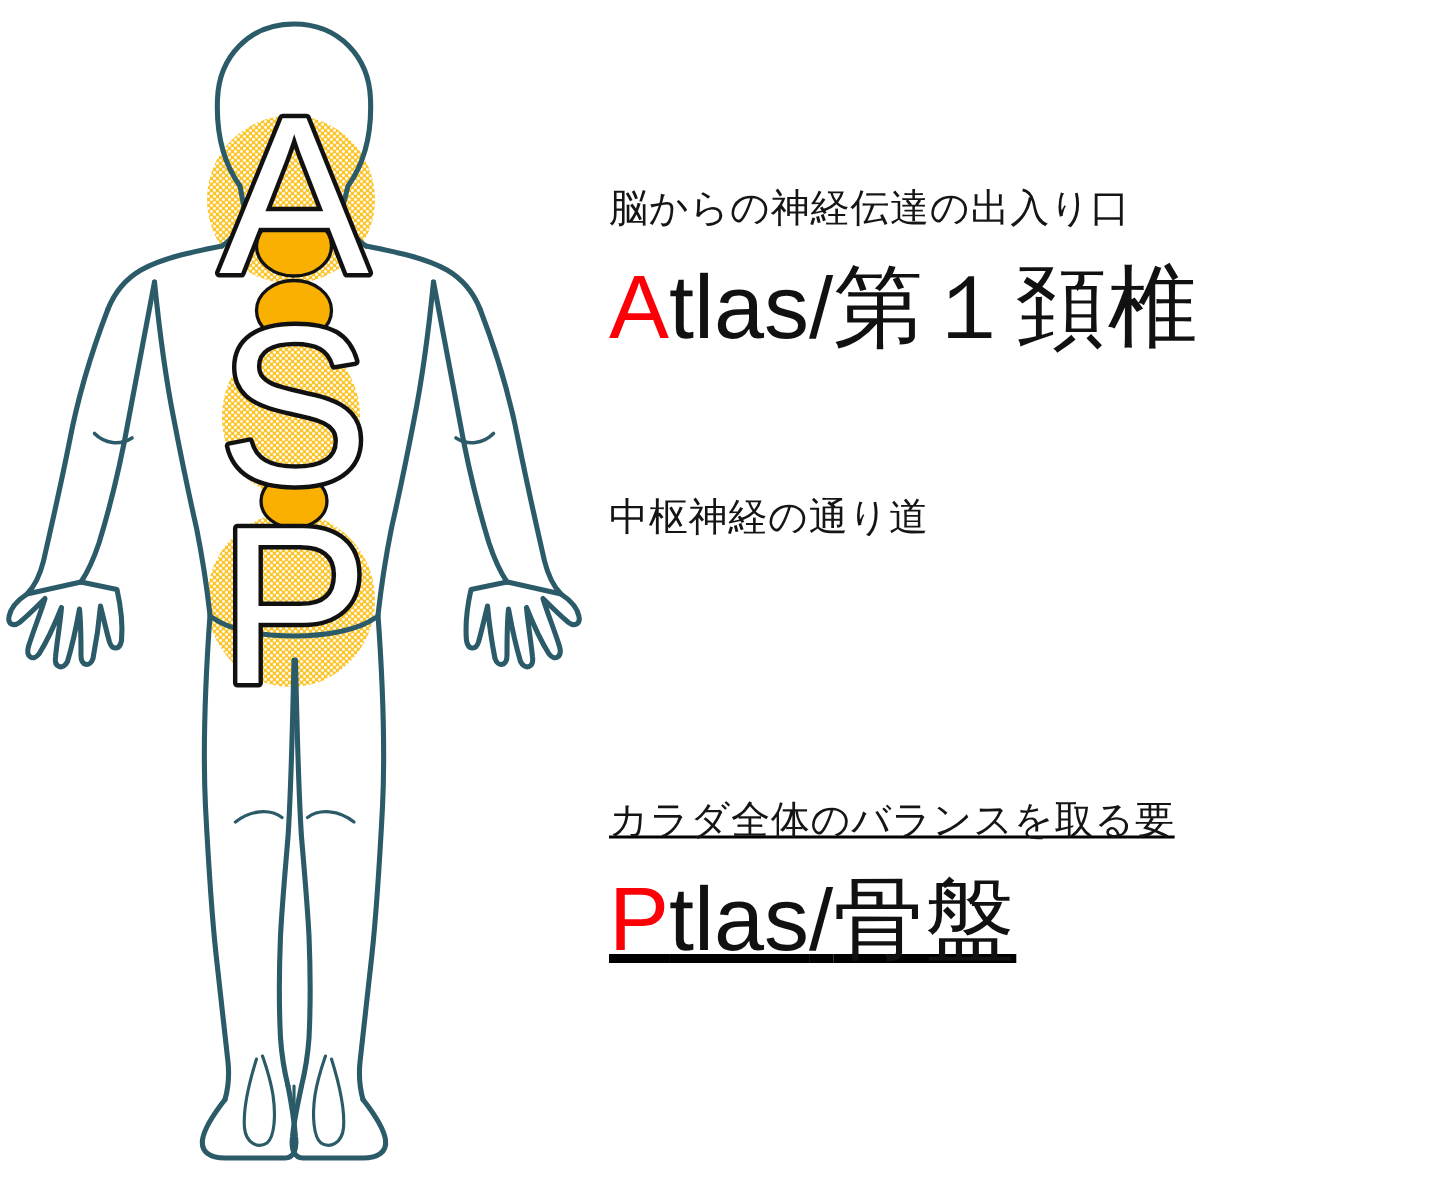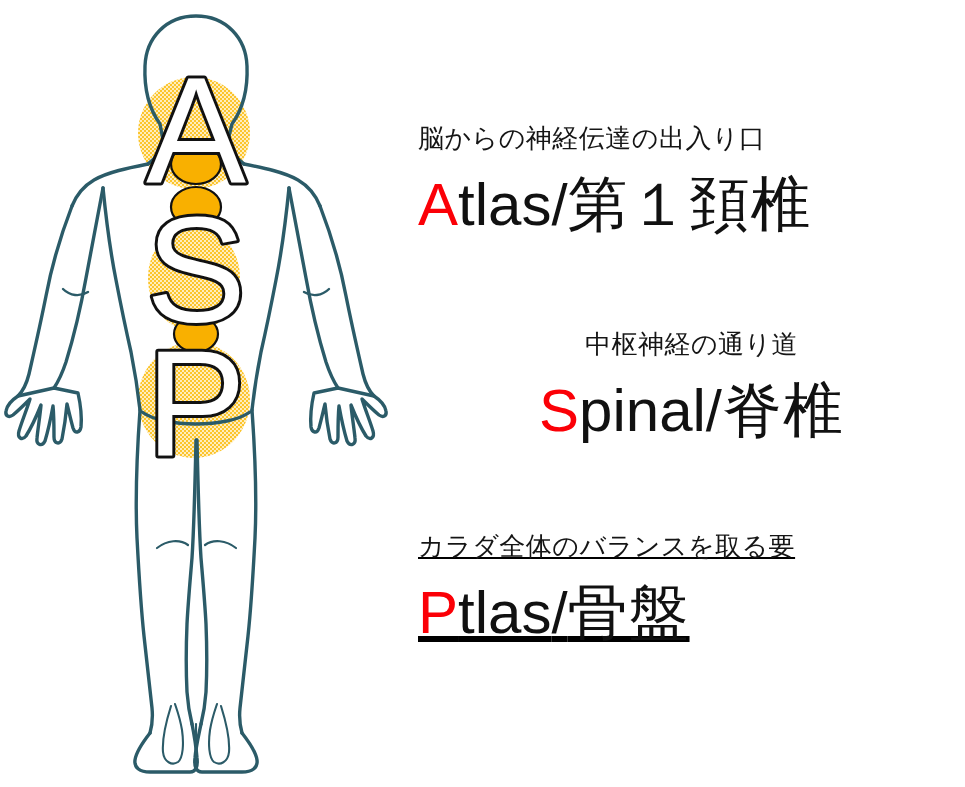--- a/index.html
+++ b/index.html
@@ -29,32 +29,32 @@
   }
   .figure-panel svg {
     display: block;
     width: 400px;
     height: 787px;
   }
 
   
   .text-column {
     position: absolute;
-    left: 408px;
+    left: 396px;
     top: 0;
     width: 557px;
     height: 555px;
   }
   .text-block {
     position: absolute;
     left: 10px;
     width: 547px;
   }
   .text-block.block-0 { top: 124px; }
-  .text-block.block-1 { top: 330px; text-align: center; }
+  .text-block.block-1 { top: 330px; }
   .text-block.block-2 { top: 532px; text-decoration: underline; }
 
   .caption {
     font-family: "Liberation Sans", "DejaVu Sans", sans-serif;
     font-size: 26px;
     line-height: 1.12;
     color: #151515;
     letter-spacing: 0.5px;
     white-space: nowrap;
     font-weight: 400;
@@ -250,21 +250,20 @@
 
   <div class="text-column">
 
     <div class="text-block block-0">
       <div class="caption">脳からの神経伝達の出入り口</div>
       <div class="headline"><span class="initial">A</span><span class="rest">tlas</span><span class="slash">/</span><span class="jp">第１頚椎</span></div>
     </div>
 
     <div class="text-block block-1">
       <div class="caption">中枢神経の通り道</div>
-      <div class="headline"><span class="initial">S</span><span class="rest">pinal</span><span class="slash">/</span><span class="jp">脊椎</span></div>
     </div>
 
     <div class="text-block block-2">
       <div class="caption">カラダ全体のバランスを取る要</div>
       <div class="headline"><span class="initial">P</span><span class="rest">tlas</span><span class="slash">/</span><span class="jp">骨盤</span></div>
     </div>
 
   </div>
 </div>
 

